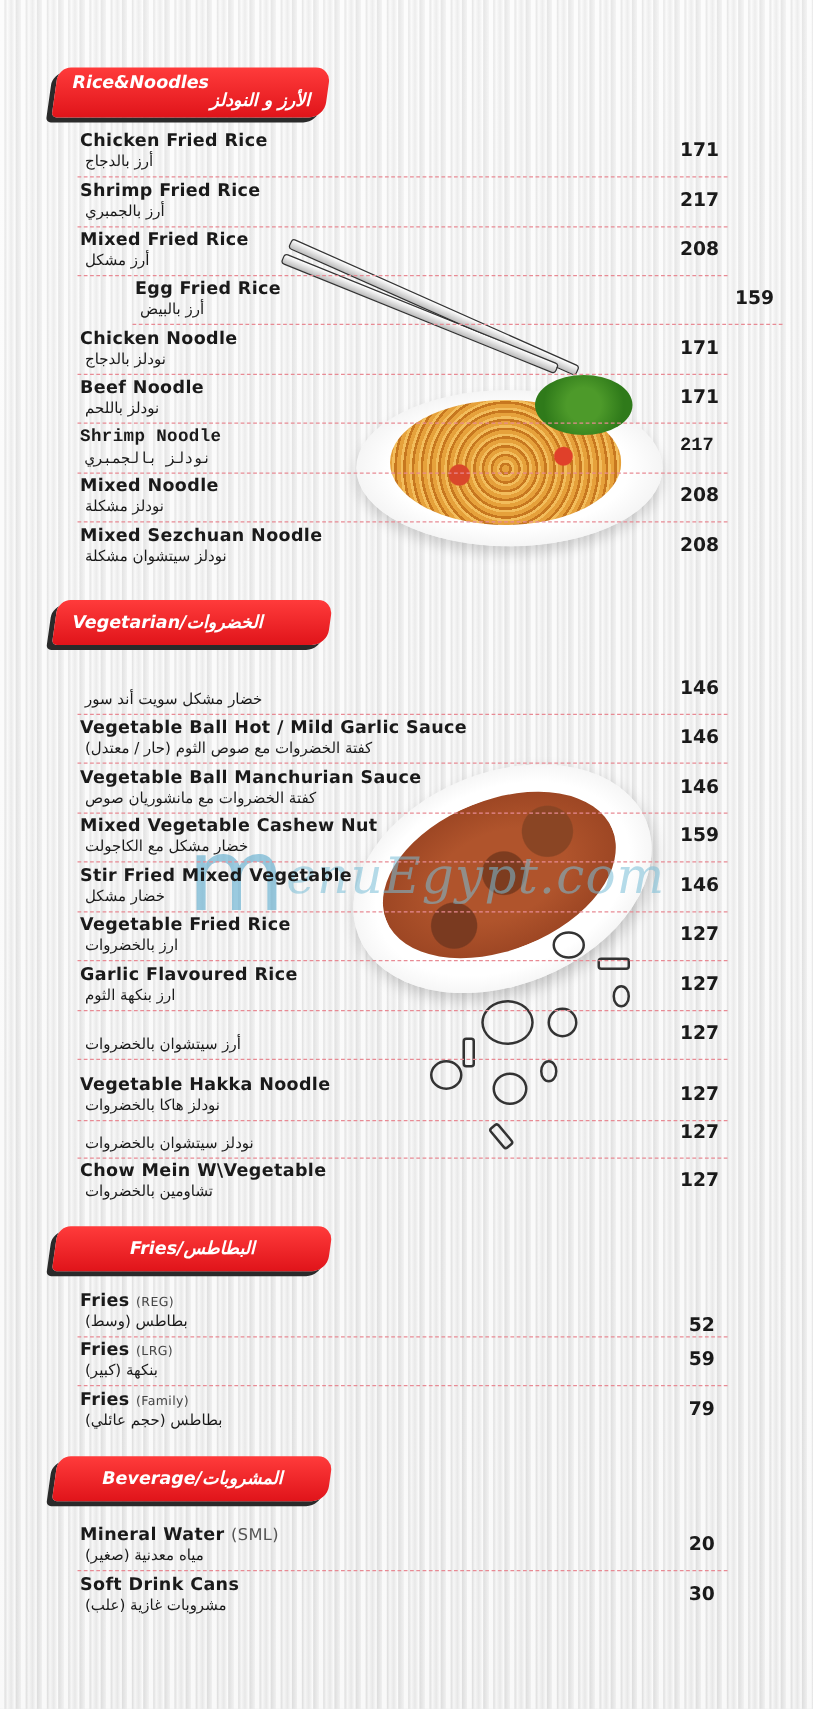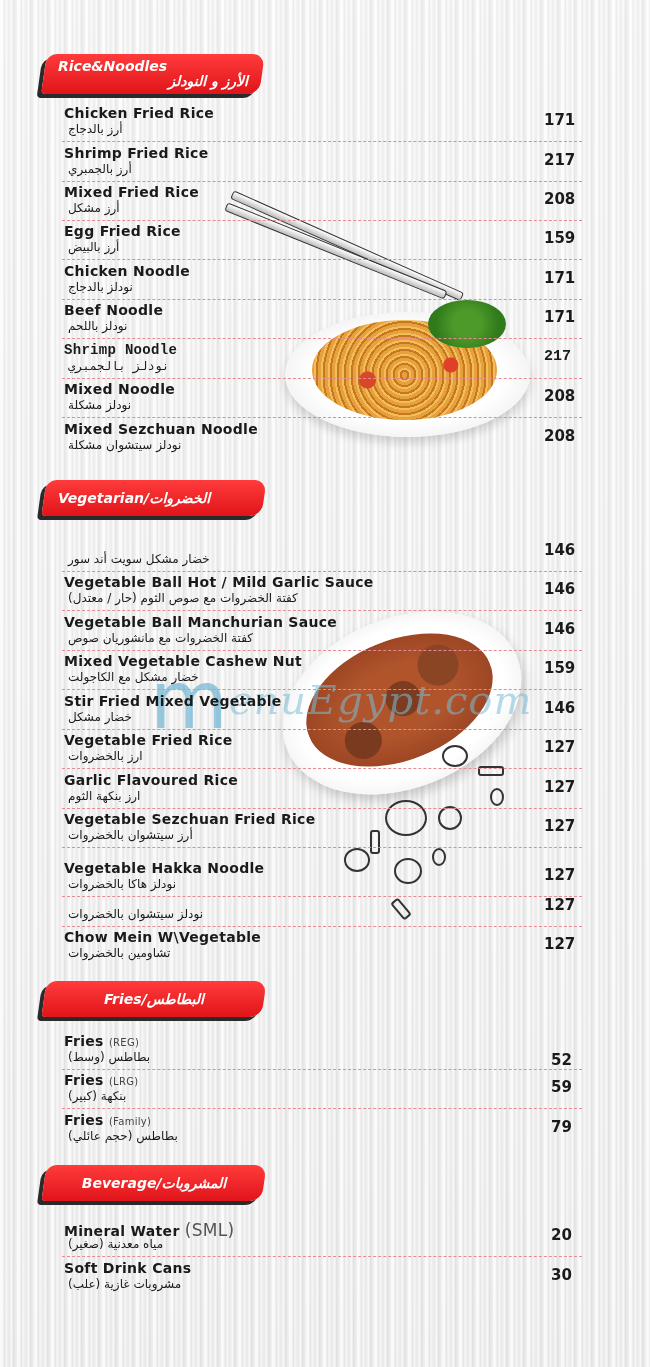--- a/index.html
+++ b/index.html
@@ -127,21 +127,21 @@
   <span class="ar">أرز بالجمبري</span>
   <span class="price">217</span>
   <div class="divider"></div>
 </div>
 <div class="item" style="top:184px;">
   <span class="en">Mixed Fried Rice</span>
   <span class="ar">أرز مشكل</span>
   <span class="price">208</span>
   <div class="divider"></div>
 </div>
-<div class="item" style="top:223px;">
+<div class="item" style="top:223px;margin-left:44px;">
   <span class="en">Egg Fried Rice</span>
   <span class="ar">أرز بالبيض</span>
   <span class="price">159</span>
   <div class="divider"></div>
 </div>
 <div class="item" style="top:263px;">
   <span class="en">Chicken Noodle</span>
   <span class="ar">نودلز بالدجاج</span>
   <span class="price">171</span>
   <div class="divider"></div>
@@ -211,21 +211,20 @@
   <span class="price">127</span>
   <div class="divider"></div>
 </div>
 <div class="item" style="top:772px;">
   <span class="en">Garlic Flavoured Rice</span>
   <span class="ar">ارز بنكهة الثوم</span>
   <span class="price">127</span>
   <div class="divider"></div>
 </div>
 <div class="item" style="top:811px;">
-  <span class="en">Vegetable Sezchuan Fried Rice</span>
   <span class="ar">أرز سيتشوان بالخضروات</span>
   <span class="price">127</span>
   <div class="divider"></div>
 </div>
 <div class="item" style="top:860px;">
   <span class="en">Vegetable Hakka Noodle</span>
   <span class="ar">نودلز هاكا بالخضروات</span>
   <span class="price">127</span>
   <div class="divider"></div>
 </div>
@@ -264,21 +263,21 @@
   <span class="price" style="left:487px;text-align:center;">79</span>
 </div>
 
 <div class="cat-header" style="top:1165px;width:220px;height:36px;">
   <div class="inner" style="justify-content:center;">
       <span style="font-size:14px;">Beverage/المشروبات</span>
     </div>
 </div>
 
 <div class="item" style="top:1220px;">
-  <span class="en"><span>Mineral Water</span> <span class="size" style="font-size:17px;color:#555;">(SML)</span></span>
+  <span class="en"><span>Mineral Water</span> <span class="size" style="font-size:13px;color:#555;">(SML)</span></span>
   <span class="ar">مياه معدنية (صغير)</span>
   <span class="price" style="left:487px;">20</span>
   <div class="divider"></div>
 </div>
 <div class="item" style="top:1260px;">
   <span class="en">Soft Drink Cans</span>
   <span class="ar">مشروبات غازية (علب)</span>
   <span class="price" style="left:487px;">30</span>
 </div>
 

